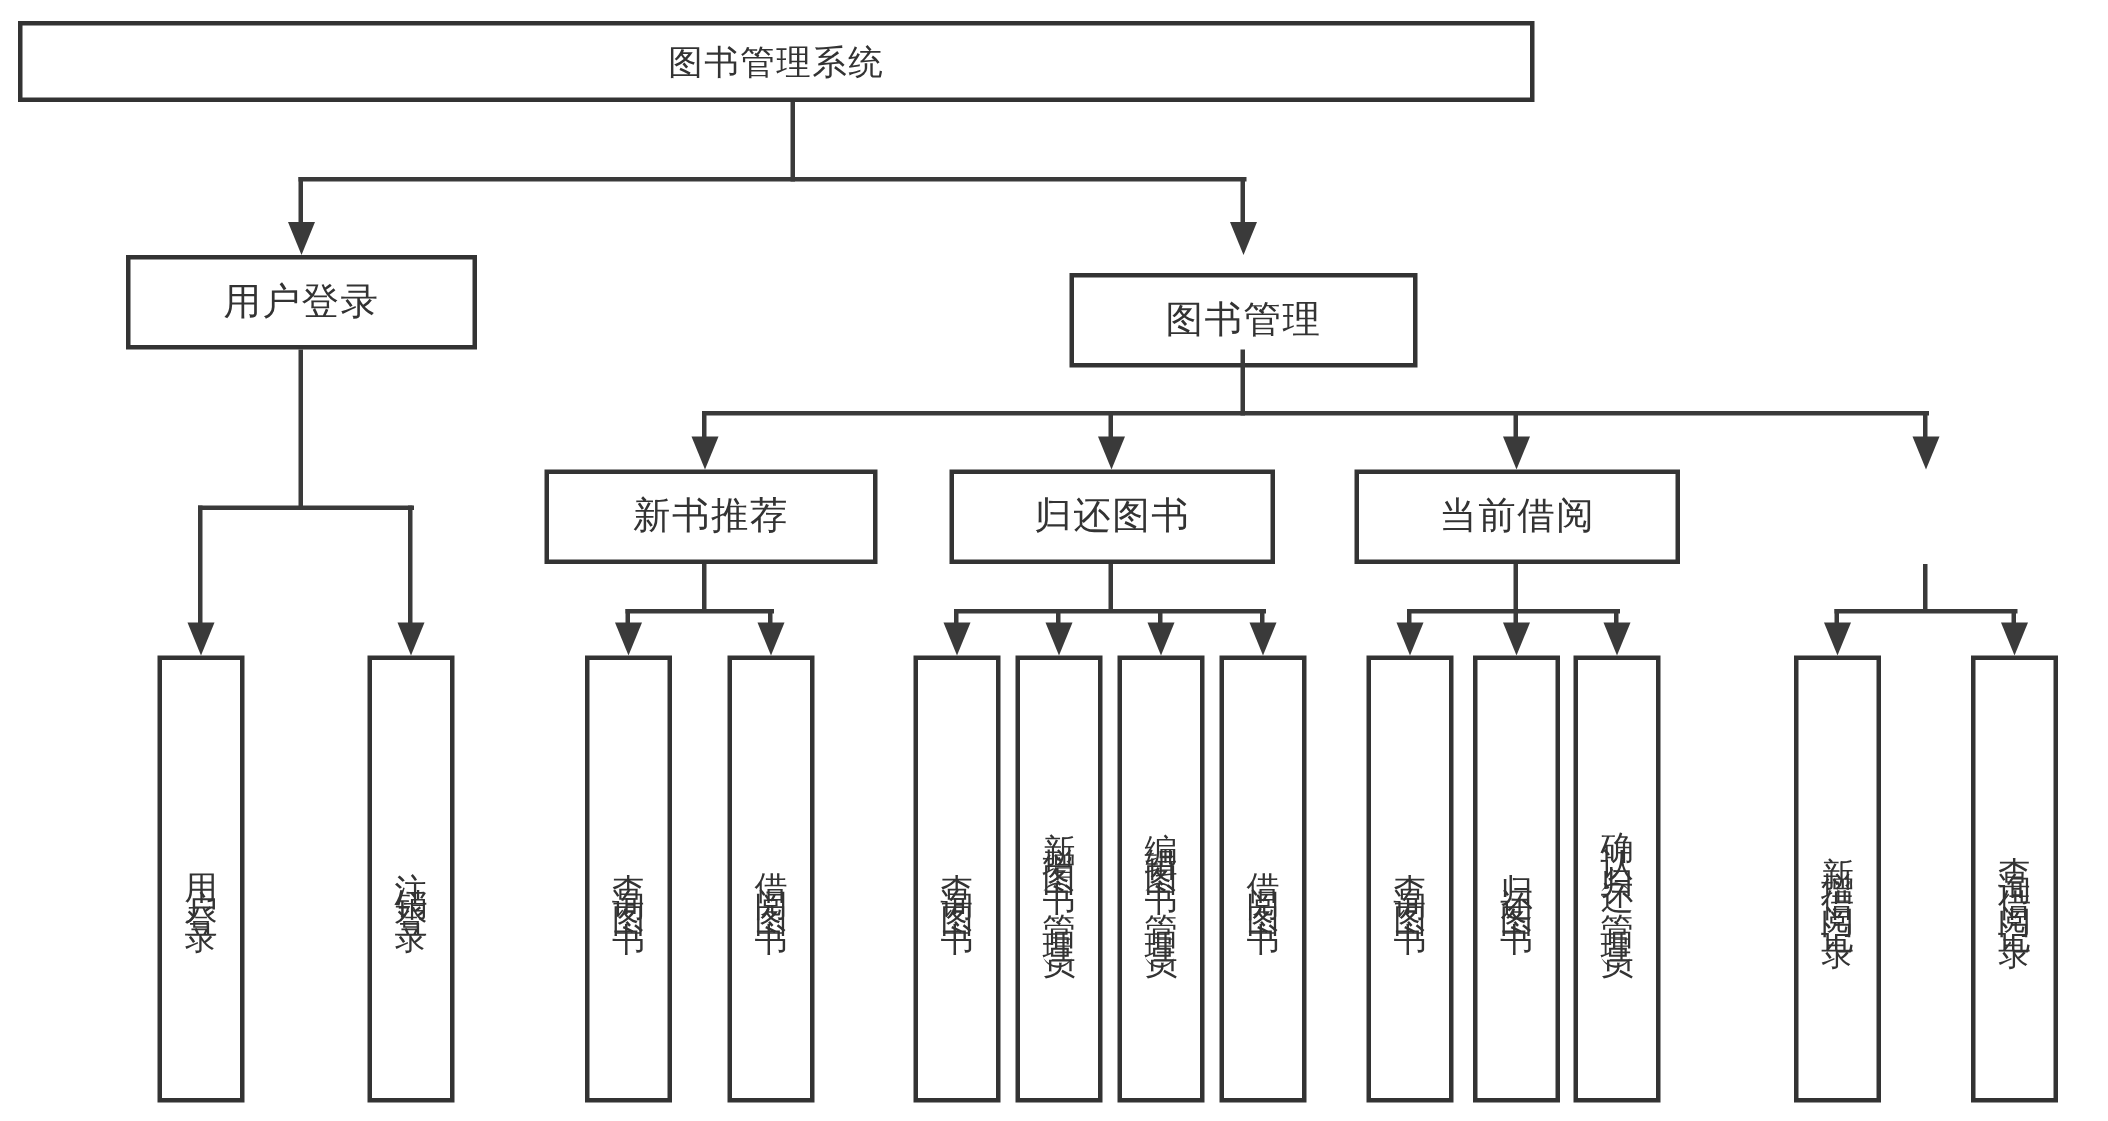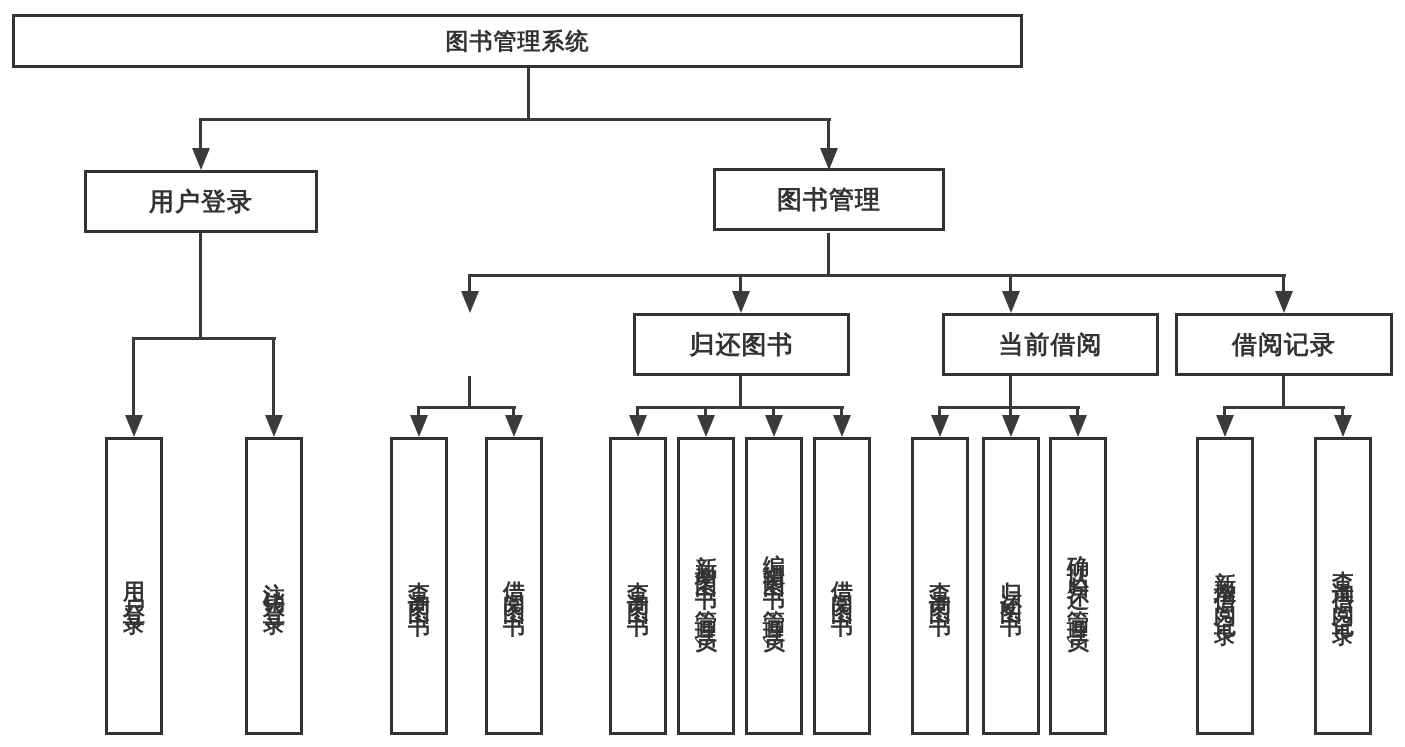--- a/index.html
+++ b/index.html
@@ -5,21 +5,21 @@
   html,body{margin:0;padding:0;background:#fff;}
   #canvas{
     position:relative;width:1405px;height:747px;background:var(--bg,#fff);
     font-family:"Liberation Sans",sans-serif;color:var(--text,#333);
     overflow:hidden;
   }
   .box{
     position:absolute;box-sizing:border-box;background:#fff;
     border:3px solid var(--border,#333);
     display:flex;align-items:center;justify-content:center;
-    text-align:center;line-height:1;font-weight:bold;
+    text-align:center;line-height:1;
   }
   .h-label{font-size:25px;letter-spacing:1px;}
   .root-label{font-size:23px;letter-spacing:1px;}
   .v{
     writing-mode:vertical-rl;text-orientation:mixed;
     font-size:22px;letter-spacing:11px;
   }
   .ln{position:absolute;display:block;background:var(--line,#3a3a3a);}
   .arr{
     position:absolute;display:block;width:0;height:0;
@@ -34,28 +34,28 @@
 </style>
 </head>
 <body>
 
 <div id="canvas" style="--line: #3a3a3a; --border: #333333; --text: #333333; --bg: #ffffff; --wm: #a0a0a0;">
 
   <div class="box root-label" style="left:12px;top:14px;width:1011px;height:54px">图书管理系统</div>
 
   <div class="box h-label" style="left:84px;top:170px;width:234px;height:63px">用户登录</div>
 
-  <div class="box h-label" style="left:713px;top:168px;width:232px;height:63px">图书管理</div>
+  <div class="box h-label" style="left:713px;top:182px;width:232px;height:63px">图书管理</div>
 
+  <div class="box h-label" style="left:363px;top:313px;width:222px;height:63px">新书推荐</div>
 
   <div class="box h-label" style="left:633px;top:313px;width:217px;height:63px">归还图书</div>
 
-  <div class="box h-label" style="left:942px;top:313px;width:217px;height:63px">当前借阅</div>
+  <div class="box h-label" style="left:903px;top:313px;width:217px;height:63px">当前借阅</div>
 
-  <div class="box h-label" style="left:1175px;top:313px;width:218px;height:63px">借阅记录</div>
 
   <div class="box v" style="left:105px;top:437px;width:58px;height:298px">用户登录</div>
   <div class="box v" style="left:245px;top:437px;width:58px;height:298px">注销登录</div>
 
   <div class="box v" style="left:390px;top:437px;width:58px;height:298px">查询图书</div>
   <div class="box v" style="left:485px;top:437px;width:58px;height:298px">借阅图书</div>
 
   <div class="box v" style="left:609px;top:437px;width:58px;height:298px">查询图书</div>
   <div class="box v" style="left:677px;top:437px;width:58px;height:298px">新增图书（管理员）</div>
   <div class="box v" style="left:745px;top:437px;width:58px;height:298px">编辑图书（管理员）</div>

